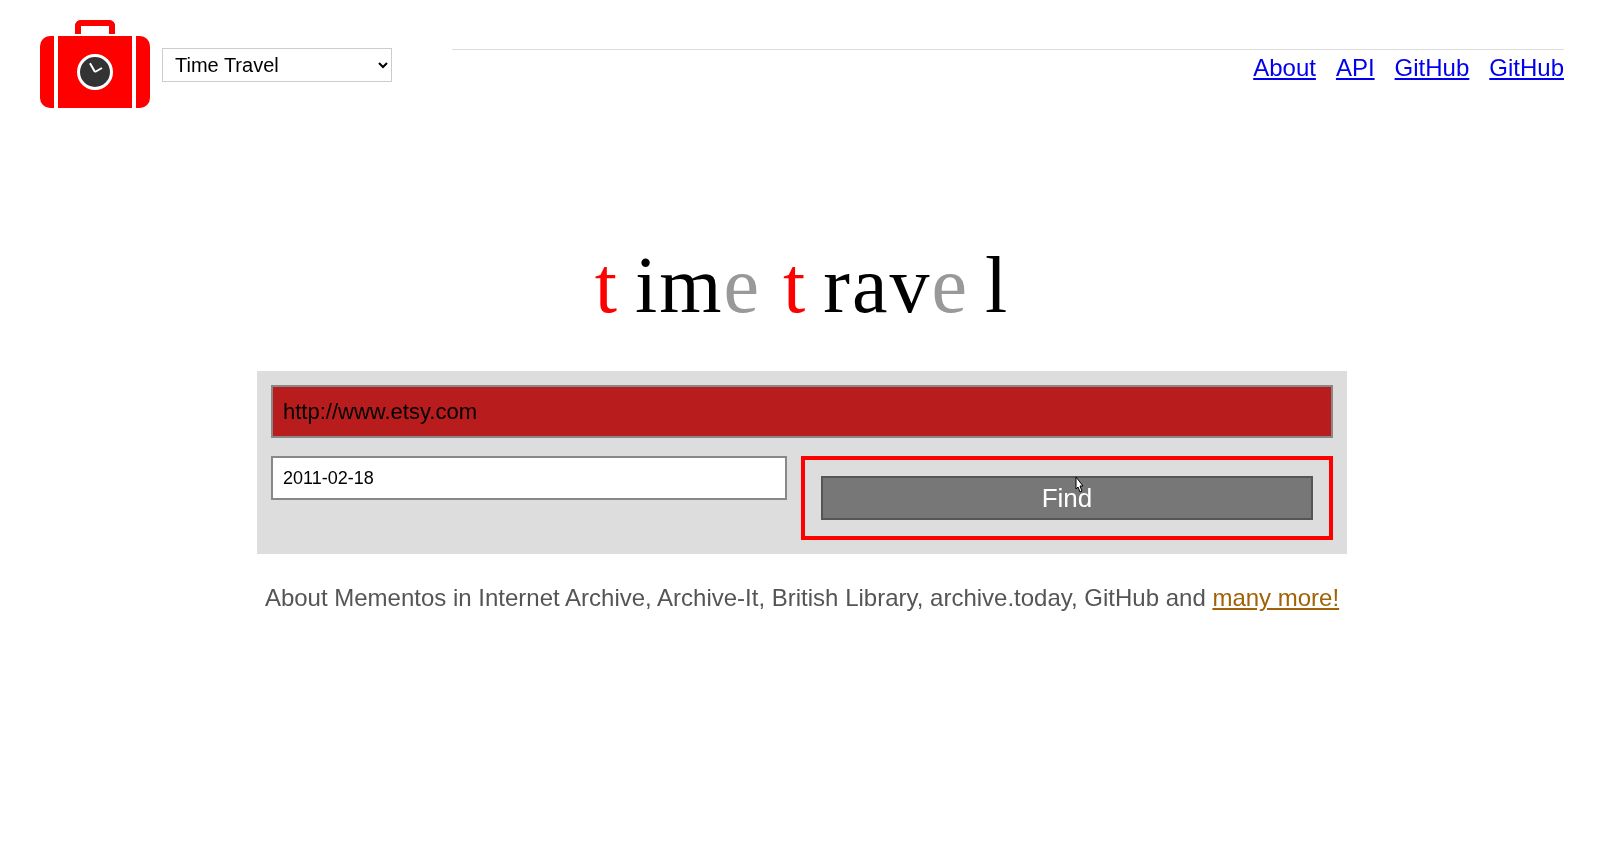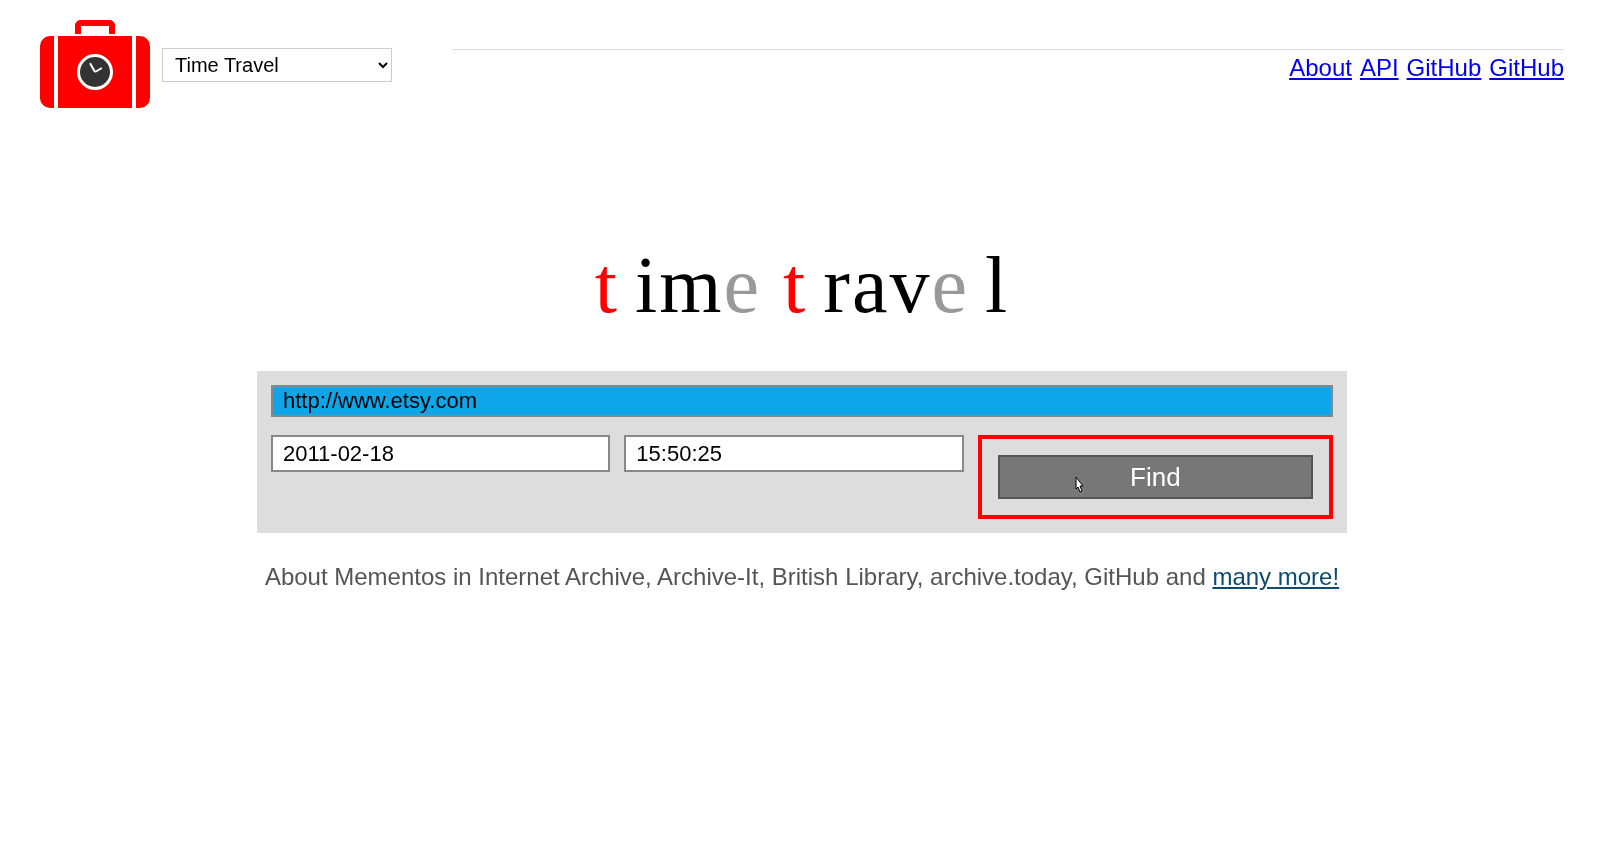--- a/index.html
+++ b/index.html
@@ -103,21 +103,21 @@
       width: 230px;
       height: 34px;
       border: 1px solid #cccccc;
       font-size: 20px;
       padding: 2px 8px;
       background: #ffffff;
     }
     .header-right {
       display: flex;
       align-items: center;
-      gap: 8px;
+      gap: 20px;
       border-top: 1px solid #dddddd;
       padding-top: 4px;
       flex: 1;
       margin-left: 60px;
       justify-content: flex-end;
     }
     .header-right a {
       color: #0000ee;
       text-decoration: underline;
       font-size: 24px;
@@ -134,36 +134,36 @@
     .t-black { color: #000000; margin-left: 16px; }
     .t-gray { color: #999999; }
     .search-container {
       width: 1090px;
       margin: 40px auto 0 auto;
       background: #dddddd;
       padding: 14px;
     }
     .url-input {
       width: 100%;
-      height: 32px;
+      height: 53px;
       border: 2px solid #888888;
       font-size: 22px;
       padding: 4px 10px;
-      background: #0ea5e9;
+      background: #b91c1c;
     }
     .row2 {
       display: flex;
       gap: 14px;
       margin-top: 18px;
     }
     .date-input, .time-input {
       flex: 1;
-      height: 37px;
+      height: 44px;
       border: 2px solid #888888;
-      font-size: 22px;
+      font-size: 18px;
       padding: 4px 10px;
       background: #ffffff;
     }
     .find-button-wrapper {
       flex: 1;
       border: 4px solid #ff0000;
       padding: 16px;
     }
     .find-button {
       width: 100%;
@@ -175,21 +175,21 @@
       font-size: 26px;
       cursor: pointer;
     }
     .tagline {
       text-align: center;
       font-size: 24px;
       color: #555555;
       margin-top: 30px;
     }
     .tagline a {
-      color: #0c4a6e;
+      color: #a16207;
       text-decoration: underline;
     }
     .cursor-pointer {
       position: absolute;
       left: 1070px;
       top: 475px;
       font-size: 18px;
       pointer-events: none;
     }
   </style>
@@ -219,21 +219,20 @@
 
 <h1 class="main-title">
   <span class="t-red">t</span><span class="t-black">im</span><span class="t-gray">e</span>
   <span class="t-red">t</span><span class="t-black">rav</span><span class="t-gray">e</span><span class="t-black">l</span>
 </h1>
 
 <div class="search-container">
   <input type="text" class="url-input" value="http://www.etsy.com" style="">
   <div class="row2">
     <input type="text" class="date-input" value="2011-02-18" style="">
-    <input type="text" class="time-input" value="15:50:25" style="">
     <div class="find-button-wrapper">
       <button class="find-button">Find</button>
     </div>
   </div>
 </div>
 
 <p class="tagline">
   <span>About Mementos in Internet Archive, Archive-It, British Library, archive.today, GitHub and </span><a href="#">many more!</a>
 </p>
 

